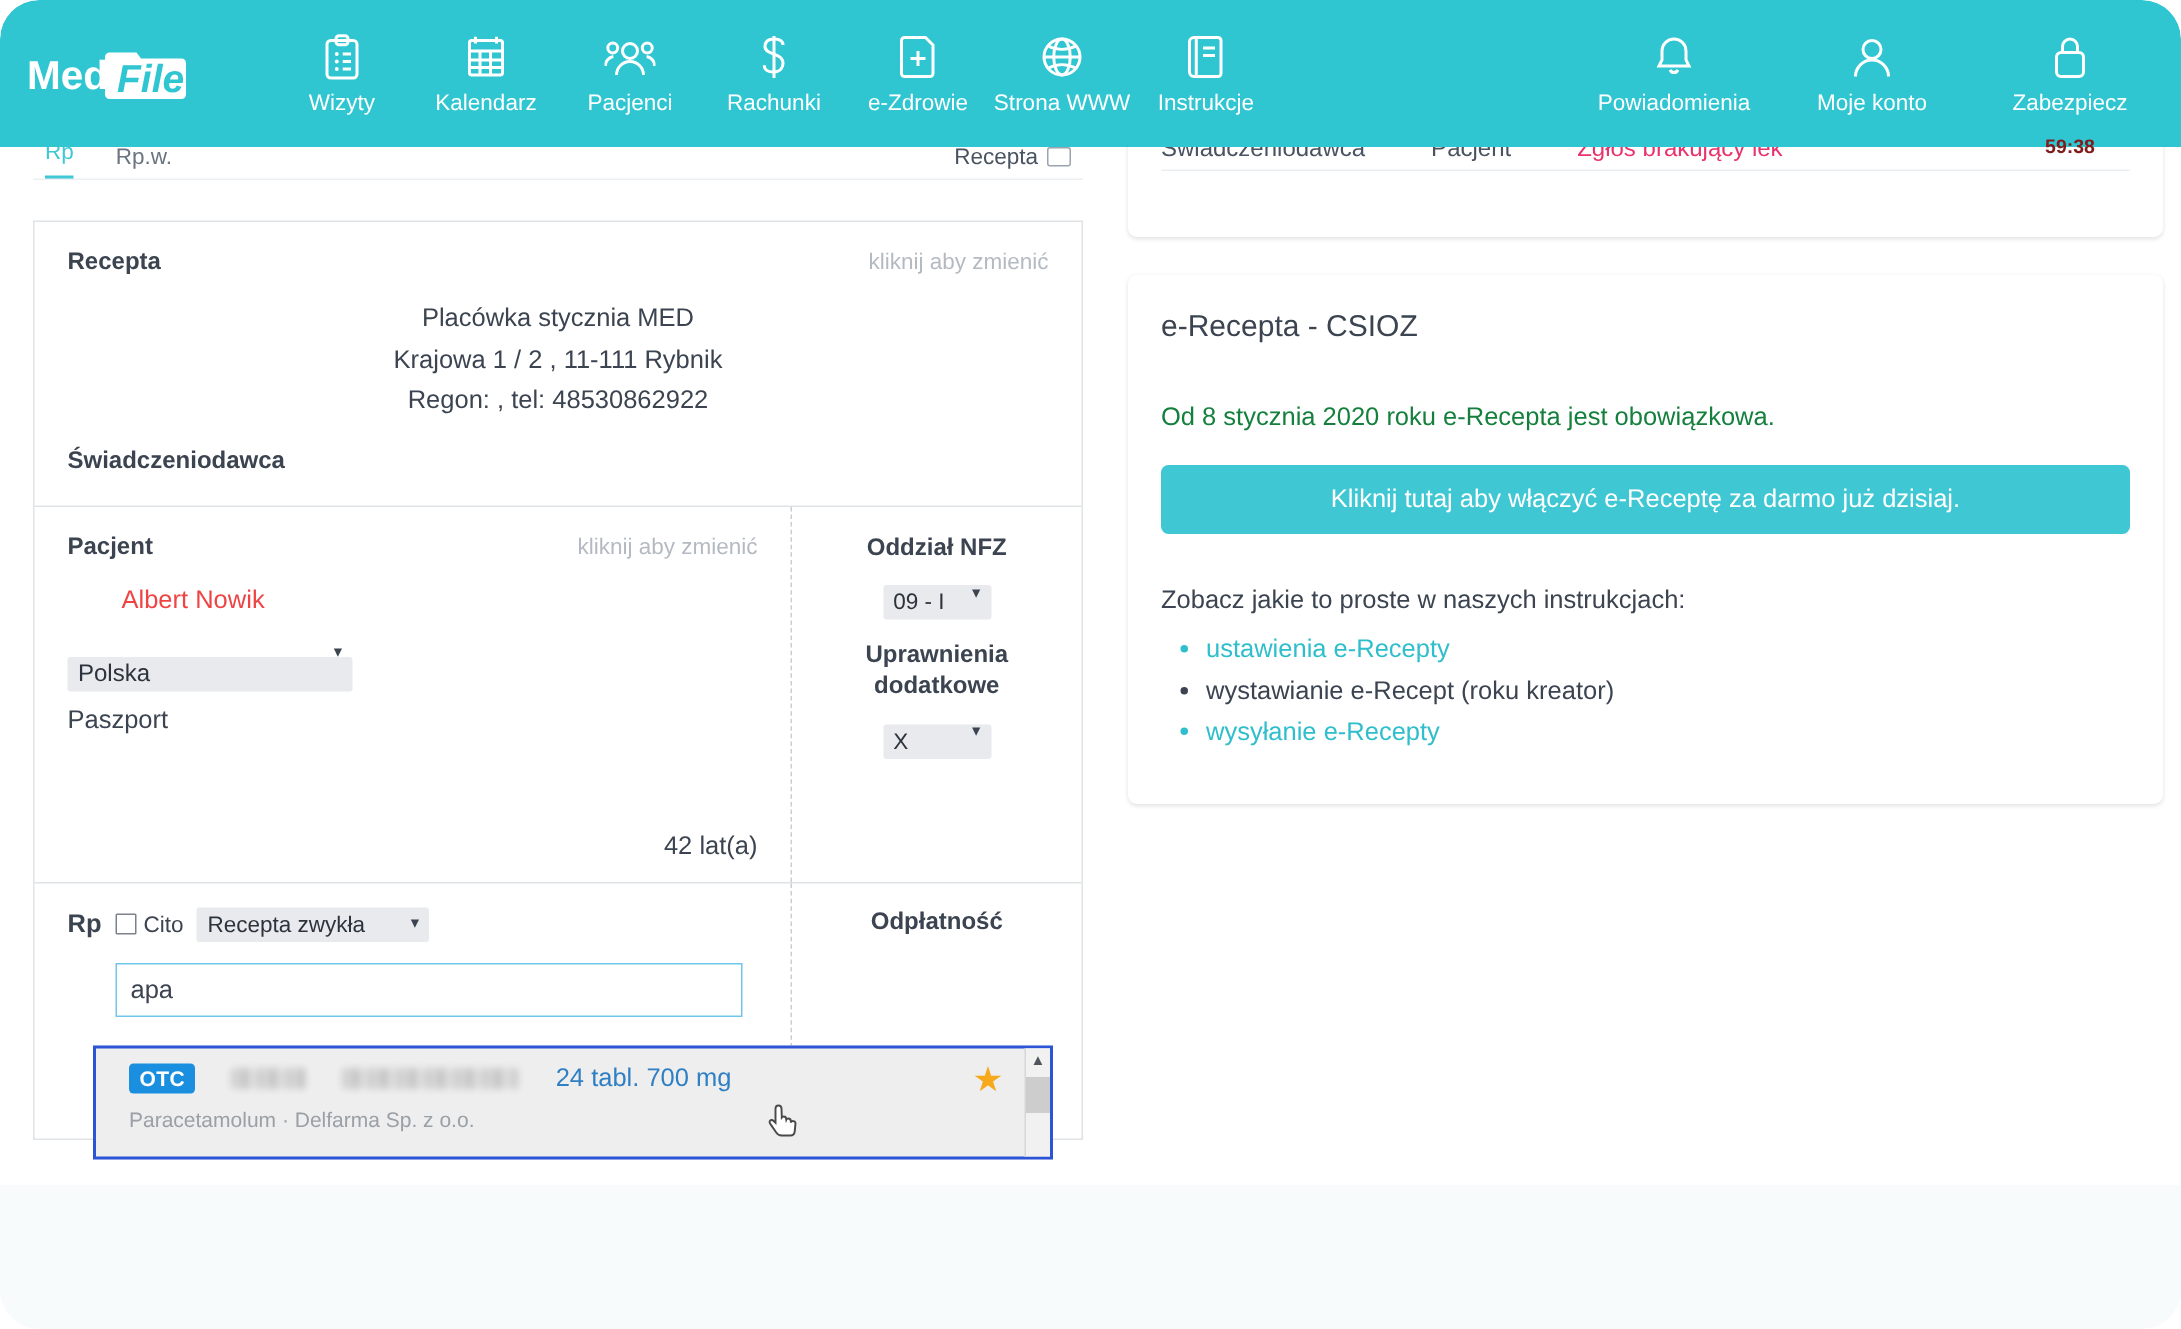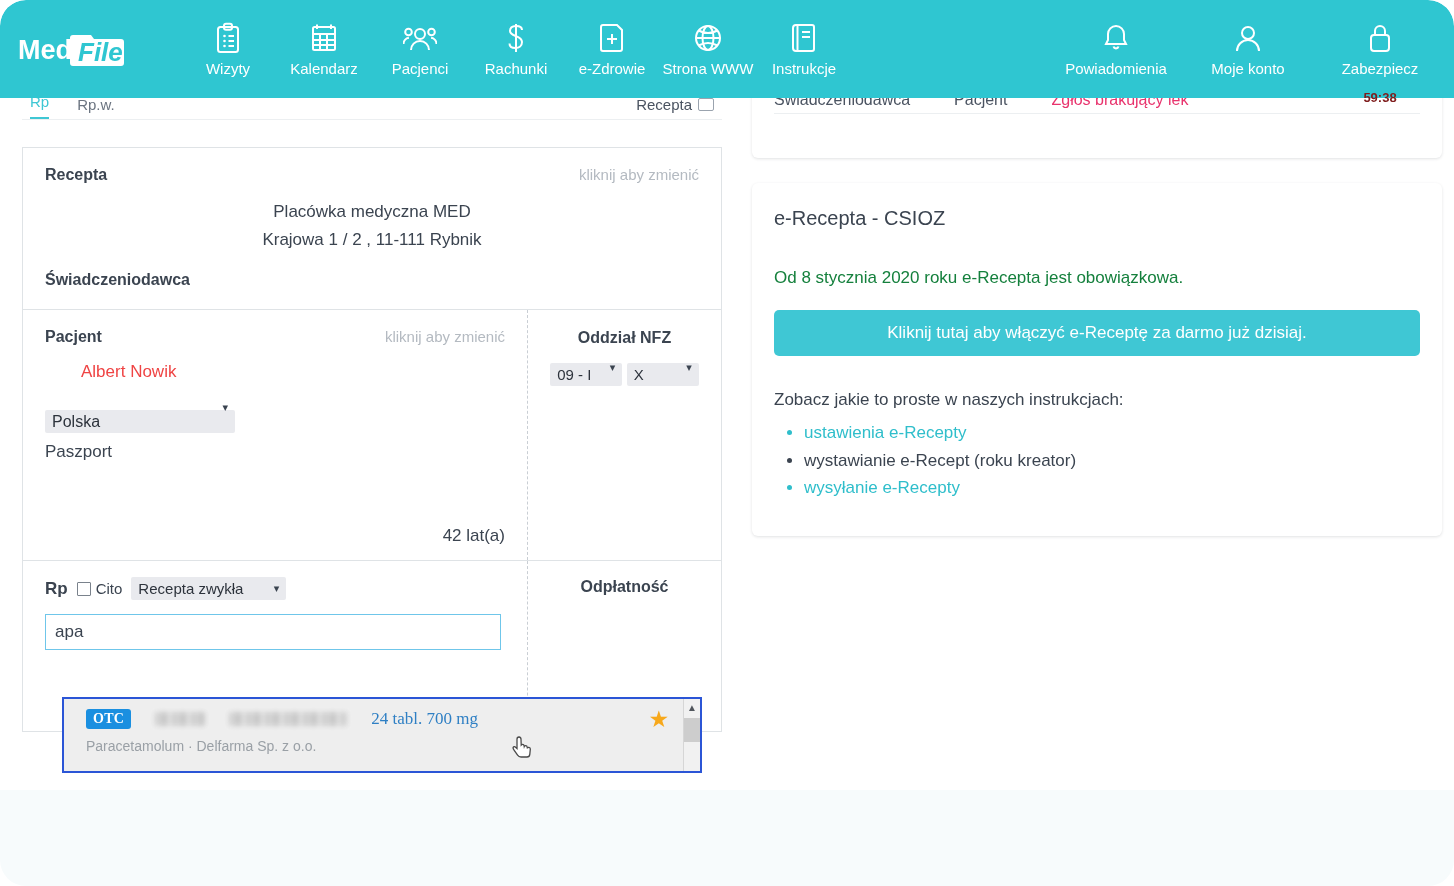--- a/index.html
+++ b/index.html
@@ -146,41 +146,42 @@
   .cito-wrap { display: flex; align-items: center; gap: 5px; }
   .cito-box {
     width: 14px; height: 14px;
     border: 1px solid #7a8characters; border: 1px solid #7a828c;
     background: #fff; border-radius: 1px;
   }
   .cito-label { font-size: 15px; color: #3b4450; }
 
   .drug-input {
     margin-top: 14px;
-    width: 456px; height: 36px;
+    width: 418px; height: 36px;
     border: 1px solid #6fc6ea;
     background: #fff;
     font-size: 17px; color: #3b4450;
     padding: 0 9px;
     font-family: "Liberation Sans", sans-serif;
     outline: none;
+    margin-left: 32px;
   }
 
   
   .ac {
     position: absolute;
     left: 62px; top: 697px;
     width: 640px; height: 76px;
     border: 2px solid #2b55d6;
     background: #eeeeee;
     display: flex;
     z-index: 40;
   }
   .ac-body { flex: 1; position: relative; padding: 10px 12px 0 22px; }
-  .ac-row1 { display: flex; align-items: center; gap: 24px; font-family: Liberation Serif, serif; }
+  .ac-row1 { display: flex; align-items: center; gap: 24px; }
   .badge-otc {
     background: #1a8fe0; color: #fff;
     font-size: 14px; font-weight: bold;
     border-radius: 3px; padding: 2px 7px;
     letter-spacing: .3px;
   }
   .blur-a, .blur-b {
     display: inline-block; height: 14px; border-radius: 2px;
     background: repeating-linear-gradient(90deg,
        #c9c9c9 0px, #d8d8d8 5px, #bdbdbd 9px, #e2e2e2 14px, #cfcfcf 19px);
@@ -305,22 +306,23 @@
         </div>
 
         <div class="card">
 
           <div class="sect">
             <div class="sect-head">
               <div class="sect-title">Recepta</div>
               <div class="hint">kliknij aby zmienić</div>
             </div>
             <div class="centerlines">
-              <div>Placówka medyczna MED</div>
+              <div>Placówka stycznia MED</div>
               <div>Krajowa 1 / 2  , 11-111 Rybnik</div>
+              <div>Regon: , tel: 48530862922</div>
             </div>
             <div class="sect-sub">Świadczeniodawca</div>
           </div>
 
           <div class="sect split" style="padding:0;">
             <div class="split-main">
               <div class="sect-head">
                 <div class="sect-title">Pacjent</div>
                 <div class="hint">kliknij aby zmienić</div>
               </div>
@@ -335,20 +337,24 @@
               <div class="pt-age">42  lat(a)</div>
             </div>
 
             <div class="split-side">
               <div class="side-title">Oddział NFZ</div>
               <div class="selwrap" style="margin-top:2px;">
                 <select class="sel sel-nfz">
                   <option>09 - I</option>
                 </select>
                 <span class="chev">▾</span>
+              </div>
+              <div class="side-title" style="margin-top:14px;">
+                <div>Uprawnienia</div>
+                <div>dodatkowe</div>
               </div>
               <div class="selwrap" style="margin-top:2px;">
                 <select class="sel sel-upr">
                   <option>X</option>
                 </select>
                 <span class="chev">▾</span>
               </div>
             </div>
           </div>
 

